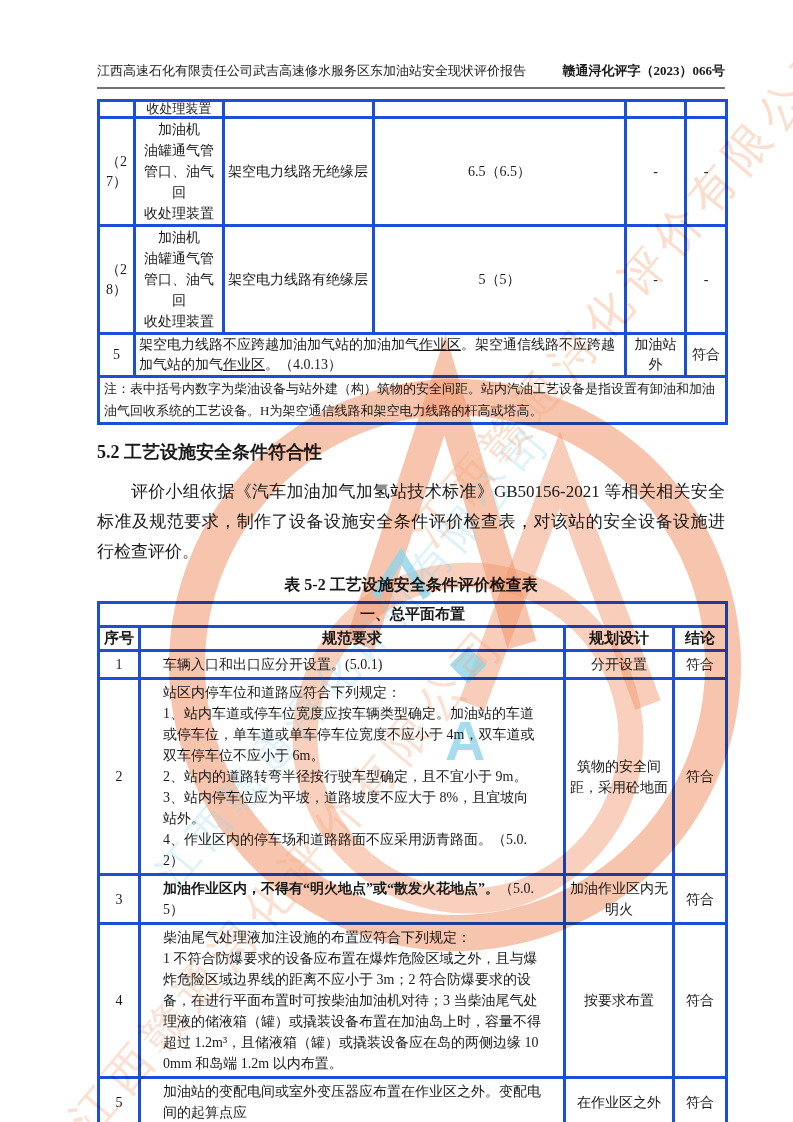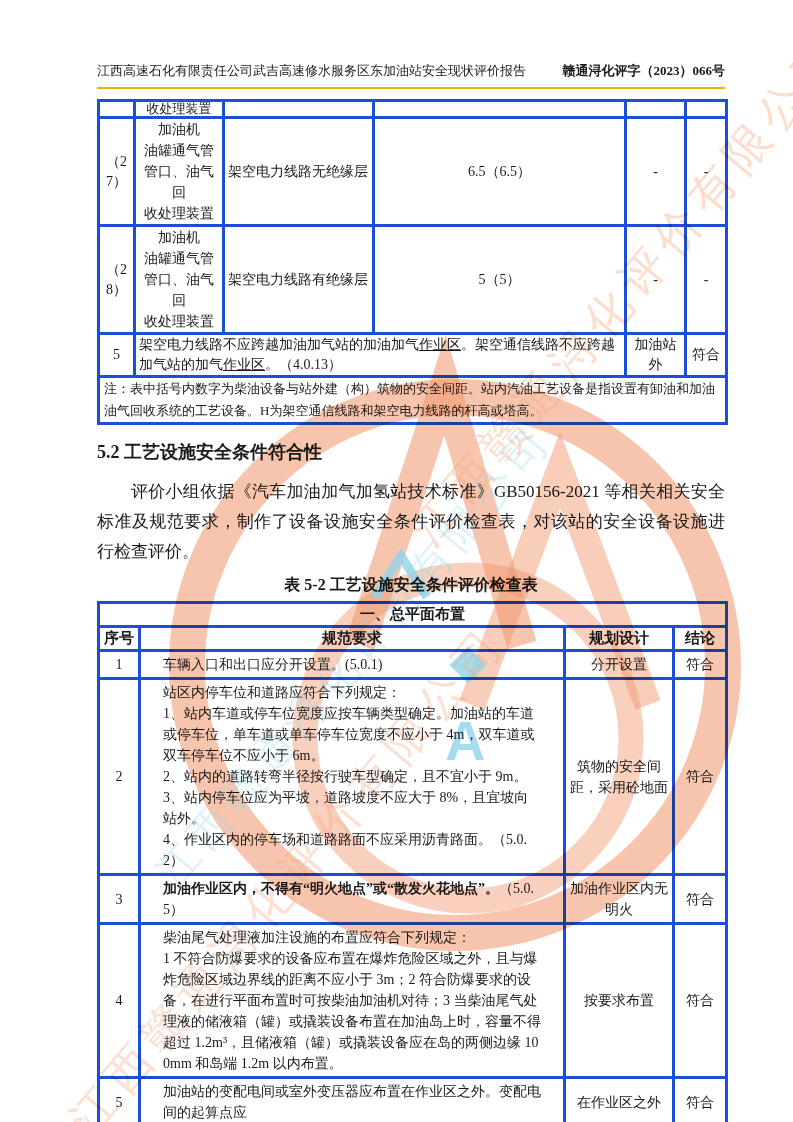--- a/index.html
+++ b/index.html
@@ -1,21 +1,21 @@
 <!DOCTYPE html>
 <html><head>
 <meta charset="utf-8">
 <style>
   html,body{margin:0;padding:0;background:#ffffff;}
   .page{position:relative;width:793px;height:1122px;background:#fff;overflow:hidden;
         font-family:"Liberation Serif","DejaVu Serif",serif;color:#1a1a1a;}
   .content{position:absolute;left:97px;top:62px;width:628px;}
   
   .hdr{display:flex;justify-content:space-between;align-items:flex-end;
-       font-size:13px;line-height:18px;padding-bottom:7px;border-bottom:2px solid #eab308;}
+       font-size:13px;line-height:18px;padding-bottom:7px;border-bottom:2px solid #737373;}
   .hdr .right{font-weight:bold;white-space:nowrap;}
   
   table{border-collapse:collapse;table-layout:fixed;width:628px;}
   td,th{border:3px solid #1d4ed8;font-size:14px;line-height:20px;padding:0 3px;
         vertical-align:middle;word-break:break-all;}
   .ctr{text-align:center;}
   .pre{white-space:pre-line;}
   .left{text-align:left;}
   .t1-name{white-space:pre-line;text-align:center;line-height:21px;}
   .note-cell{font-size:13px;line-height:22px;padding:0 4px;text-align:left;}

